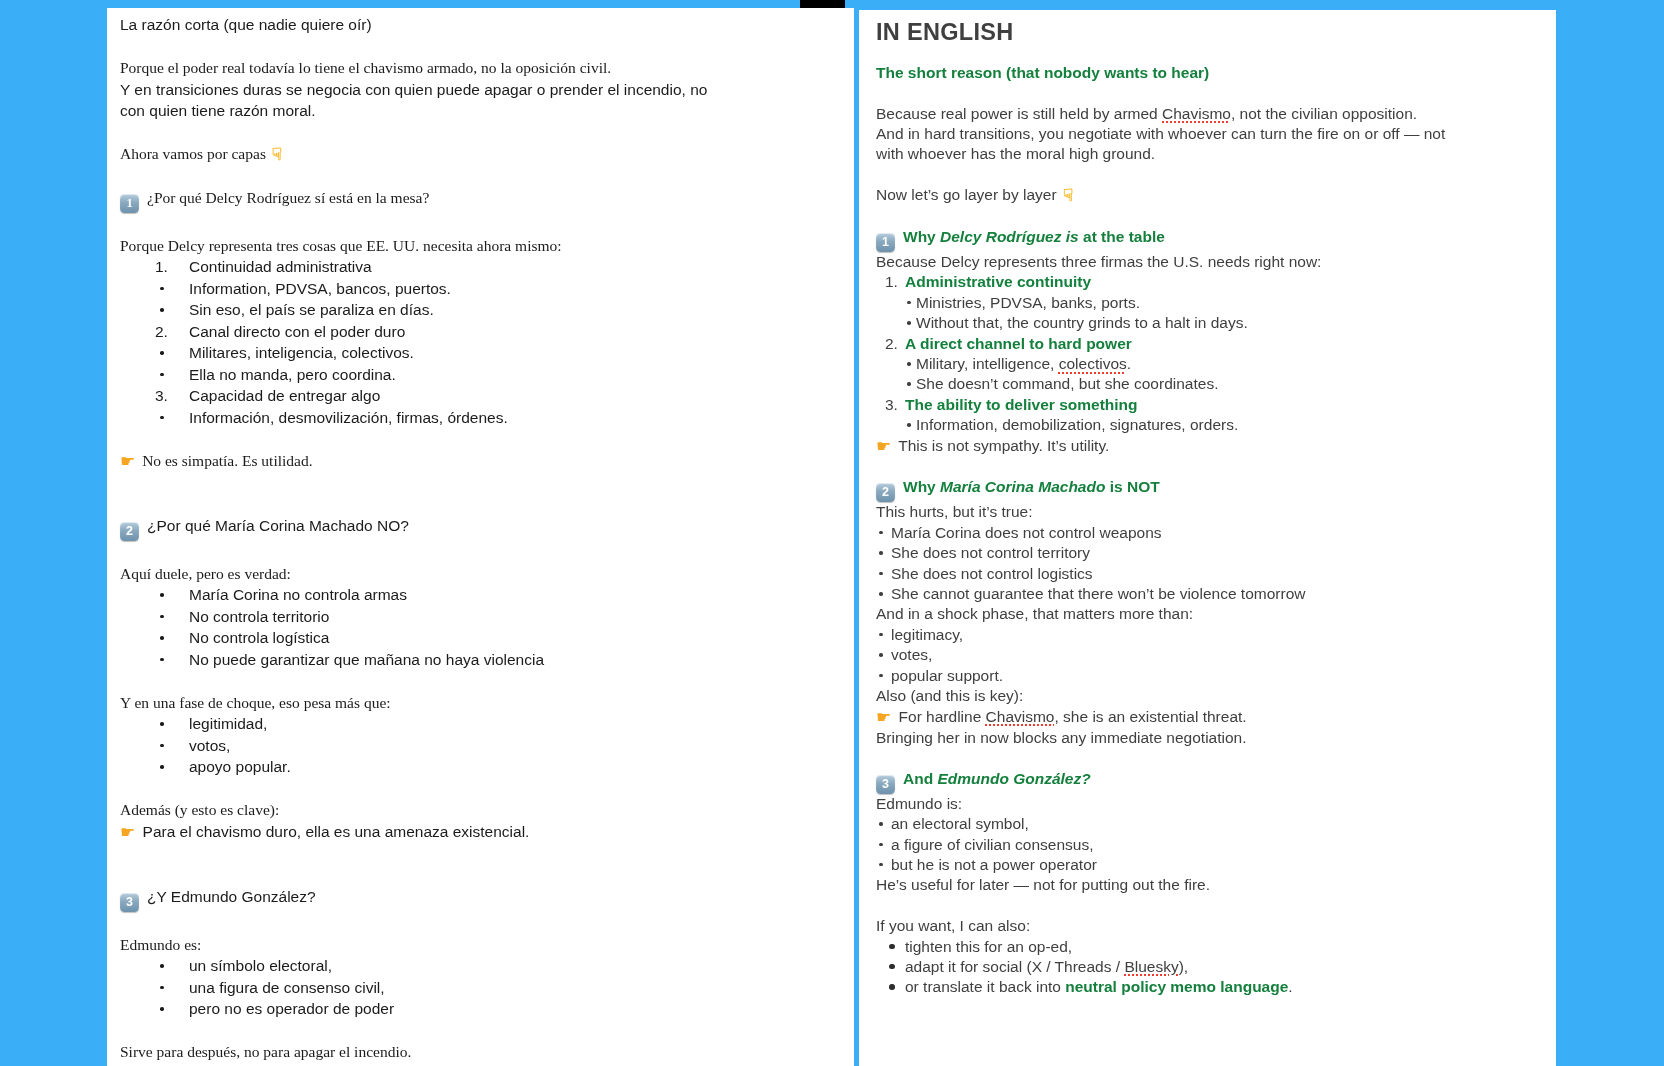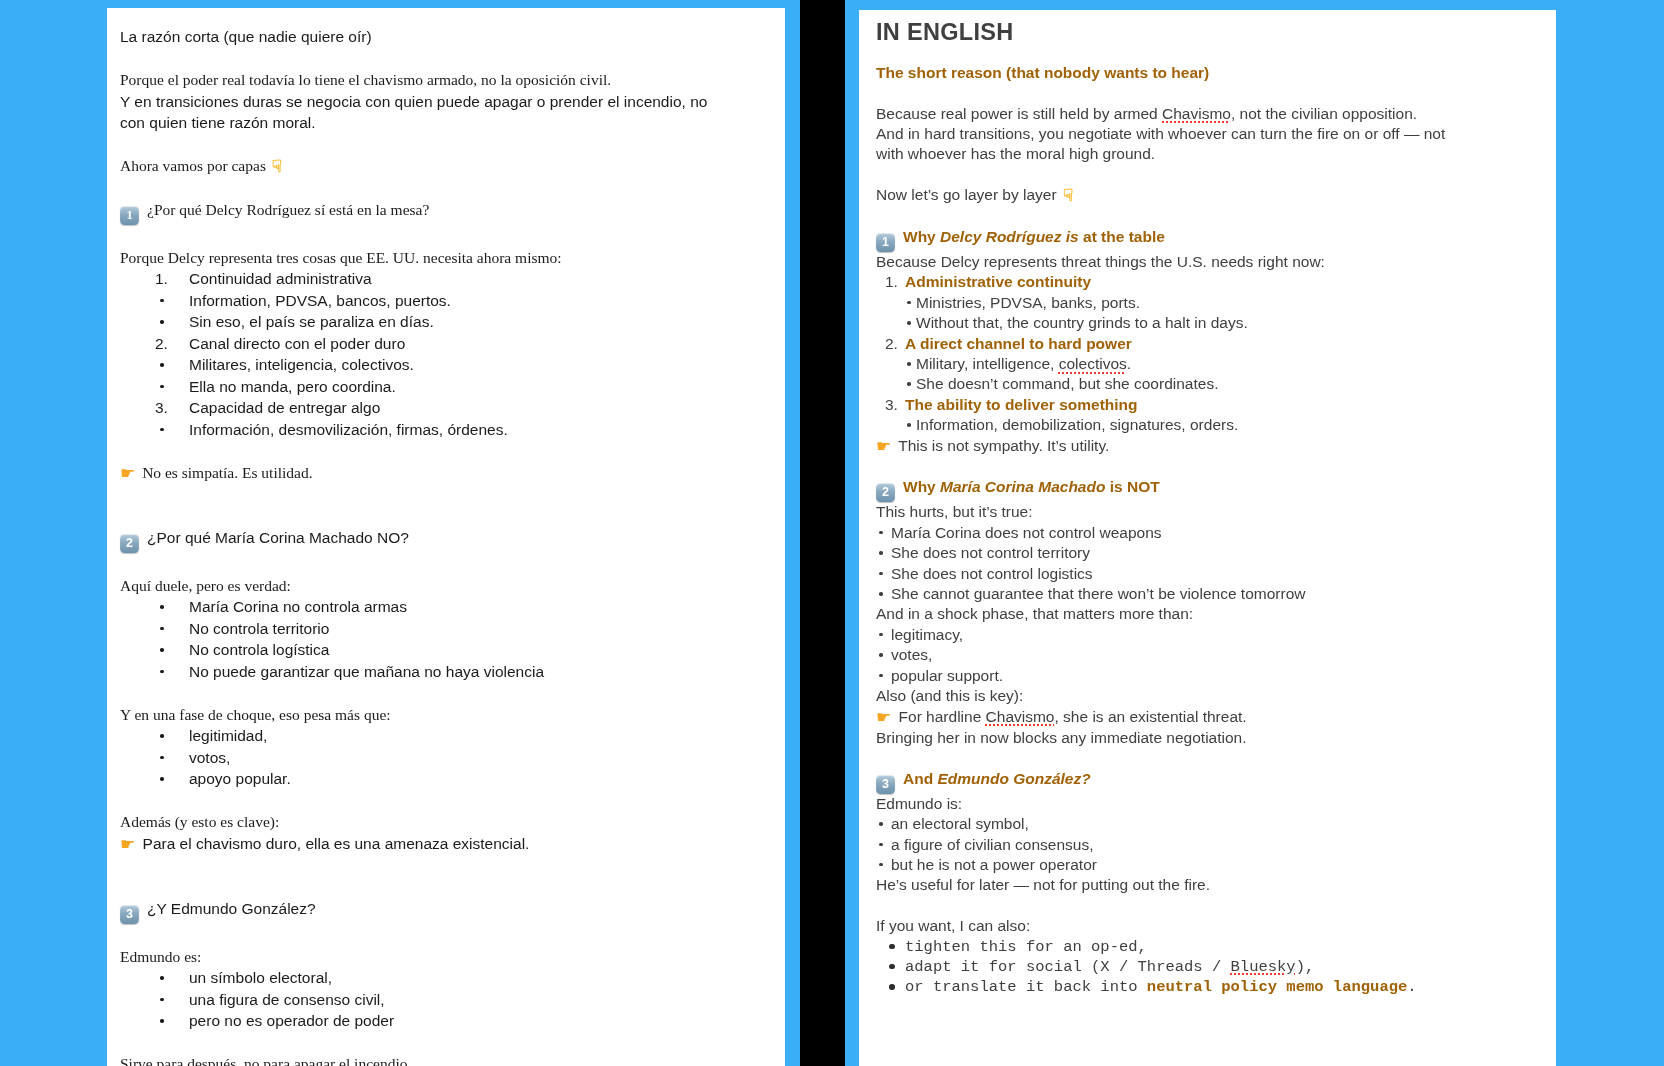--- a/index.html
+++ b/index.html
@@ -12,22 +12,22 @@
   }
   .divider {
     position:absolute; left:800px; top:0; width:45px; height:1066px;
     background:#000;
   }
   .panel {
     position:absolute; background:#ffffff;
     box-sizing:border-box; overflow:hidden;
   }
   .panel-left {
-    left:107px; top:8px; width:678px; height:1058px;
-    padding:18px 10px 0 13px;
+    left:107px; top:8px; width:747px; height:1058px;
+    padding:6px 10px 0 13px;
   }
   .panel-right {
     left:859px; top:10px; width:697px; height:1056px;
     padding:12px 10px 12px 17px;
   }
   .line {
     position:relative;
     white-space:nowrap;
     font-size:15.5px;
   }
@@ -35,21 +35,21 @@
   .panel-right .line { line-height:20.4px; color:#3f3f3f; }
   .panel-left  .mt1 { margin-top:21.5px;font-family:Liberation Serif, serif; }
   .panel-left  .mt2 { margin-top:43px; }
   .panel-right .mt1 { margin-top:20.4px; }
 
   .r-title {
     font-size:23.5px; font-weight:bold; letter-spacing:.3px;
     color:#272727; line-height:30px; margin-bottom:10px;
   }
   .b { font-weight:bold; }
-  .panel-right .b { color:#a16207; }
+  .panel-right .b { color:#15803d; }
   .i { font-style:italic; }
   .sc {
     text-decoration:underline dotted #F03B2E;
     text-decoration-thickness:2px;
     text-underline-offset:3px;
   }
 
   
   .ind-Lnum, .ind-Ldot { padding-left:69px; }
   .ind-Lnum .marker { position:absolute; left:35px; }
@@ -63,21 +63,21 @@
   .ind-Rdot { padding-left:40px; }
   .ind-Rdot::before {
     content:""; position:absolute; left:31px; top:8px;
     width:3.5px; height:3.5px; border-radius:50%; background:#3f3f3f;
   }
   .ind-Rp { padding-left:15px; }
   .ind-Rp::before {
     content:""; position:absolute; left:3px; top:8px;
     width:3.5px; height:3.5px; border-radius:50%; background:#3f3f3f;
   }
-  .ind-Rdisc { padding-left:29px;font-family:Liberation Mono, monospace; }
+  .ind-Rdisc { padding-left:29px; }
   .ind-Rdisc::before {
     content:""; position:absolute; left:13px; top:7px;
     width:5.5px; height:5.5px; border-radius:50%; background:#2e2e2e;
   }
 
   
   .kc {
     display:inline-block; width:19px; height:19px;
     border-radius:4.5px;
     background:linear-gradient(180deg,#b6cddd 0%,#8aa9bf 45%,#6d92ac 100%);
@@ -134,21 +134,21 @@
   </div>
 
 <div class="panel panel-right" id="panel-right">
     <div class="line r-title"><span>IN ENGLISH</span></div>
     <div class="line mt1"><span class="b">The short reason (that nobody wants to hear)</span></div>
     <div class="line mt1"><span>Because real power is still held by armed </span><span class="sc">Chavismo</span><span>, not the civilian opposition.</span></div>
     <div class="line"><span>And in hard transitions, you negotiate with whoever can turn the fire on or off — not</span></div>
     <div class="line"><span>with whoever has the moral high ground.</span></div>
     <div class="line mt1"><span>Now let’s go layer by layer </span><span class="hand hd">☟</span></div>
     <div class="line mt1"><span class="kc">1</span><span class="b">Why </span><span class="b i">Delcy Rodríguez is</span><span class="b"> at the table</span></div>
-    <div class="line"><span>Because Delcy represents threat things the U.S. needs right now:</span></div>
+    <div class="line"><span>Because Delcy represents three firmas the U.S. needs right now:</span></div>
     <div class="line ind-Rnum"><span class="marker">1.</span><span class="b">Administrative continuity</span></div>
     <div class="line ind-Rdot"><span>Ministries, PDVSA, banks, ports.</span></div>
     <div class="line ind-Rdot"><span>Without that, the country grinds to a halt in days.</span></div>
     <div class="line ind-Rnum"><span class="marker">2.</span><span class="b">A direct channel to hard power</span></div>
     <div class="line ind-Rdot"><span>Military, intelligence, </span><span class="sc">colectivos</span><span>.</span></div>
     <div class="line ind-Rdot"><span>She doesn’t command, but she coordinates.</span></div>
     <div class="line ind-Rnum"><span class="marker">3.</span><span class="b">The ability to deliver something</span></div>
     <div class="line ind-Rdot"><span>Information, demobilization, signatures, orders.</span></div>
     <div class="line"><span class="hand hr">☛</span><span> This is not sympathy. It’s utility.</span></div>
     <div class="line mt1"><span class="kc">2</span><span class="b">Why </span><span class="b i">María Corina Machado</span><span class="b"> is NOT</span></div>

